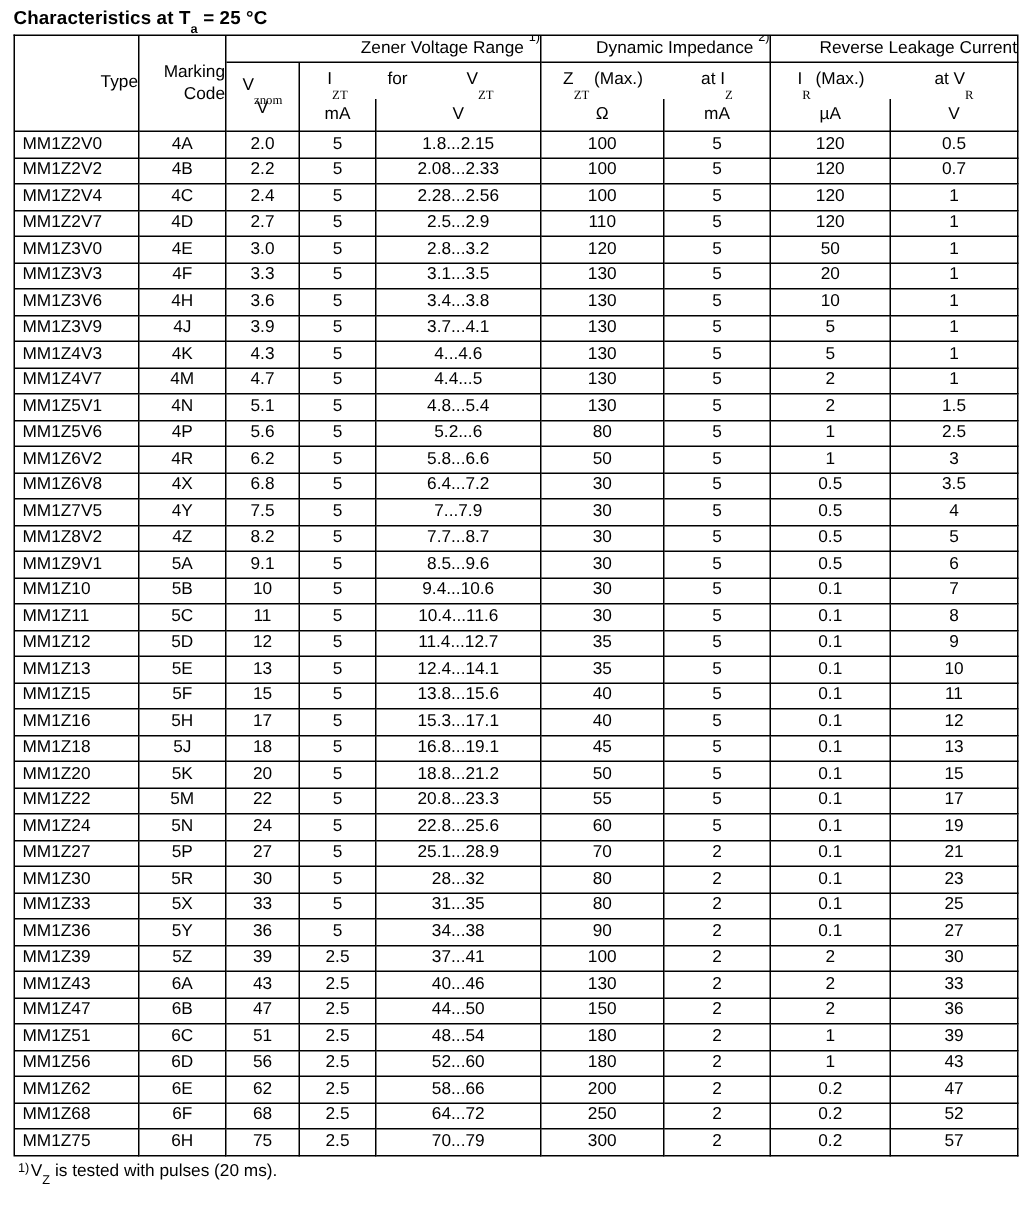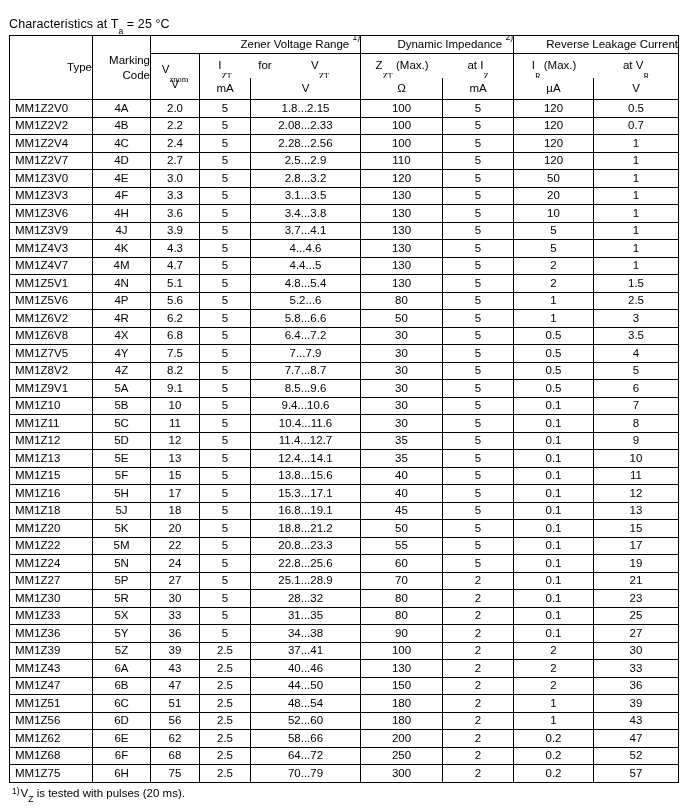--- a/index.html
+++ b/index.html
@@ -7,22 +7,22 @@
     background: #ffffff;
     width: 683px; height: 809px;
     font-family: "Liberation Sans", "DejaVu Sans", sans-serif;
     color: #000;
     -webkit-font-smoothing: antialiased;
   }
   .page { padding: 3px 0 0 9px; }
 
   .title {
     font-size: 12.5px;
-    font-weight: normal;
-    margin: 14px 0 4px 0;
+    font-weight: bold;
+    margin: 2px 0 4px 0;
     letter-spacing: 0.1px;
   }
   .title sub { font-size: 8.5px; position: relative; top: 2px; line-height: 0; }
 
   table.chars {
     border-collapse: separate;
     border-spacing: 0;
     table-layout: fixed;
     width: 669px;
     border-top: 1px solid #000;

